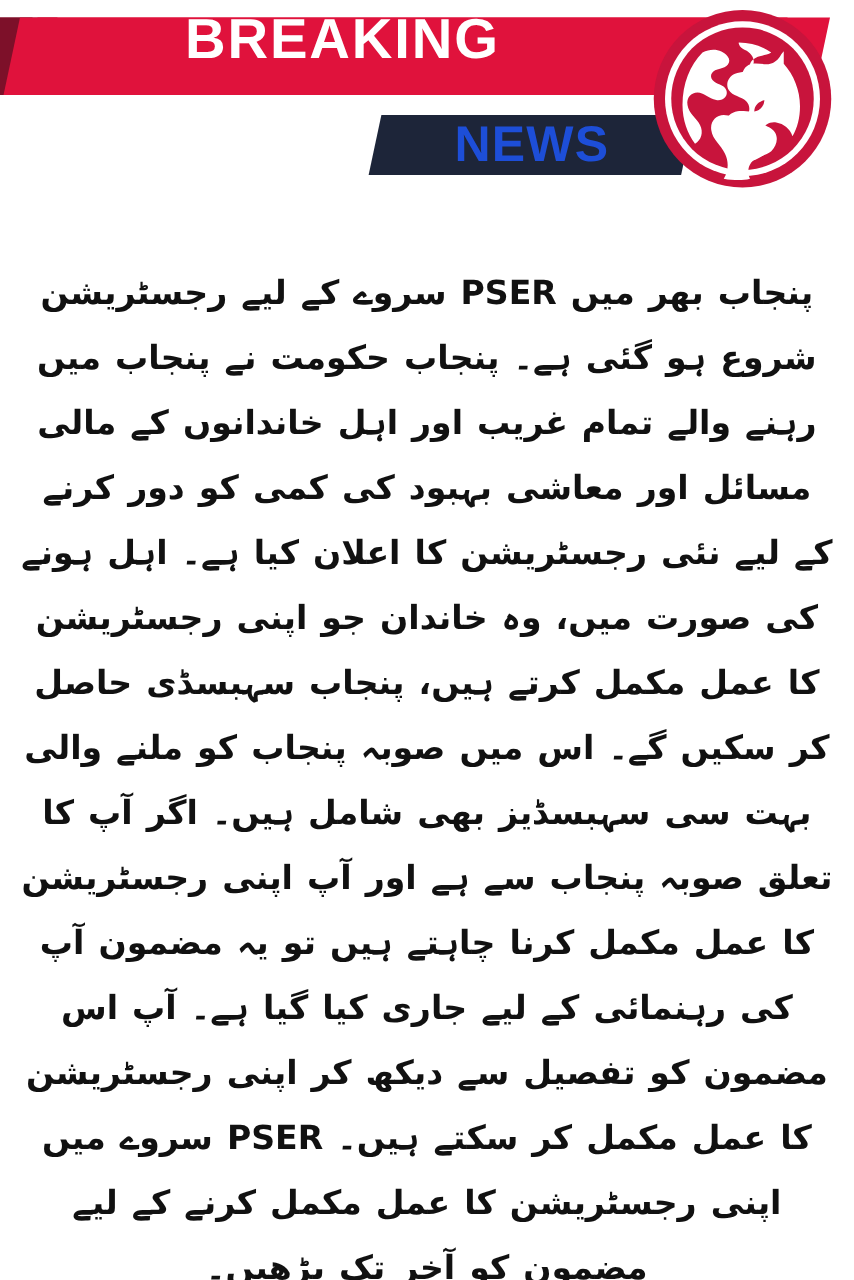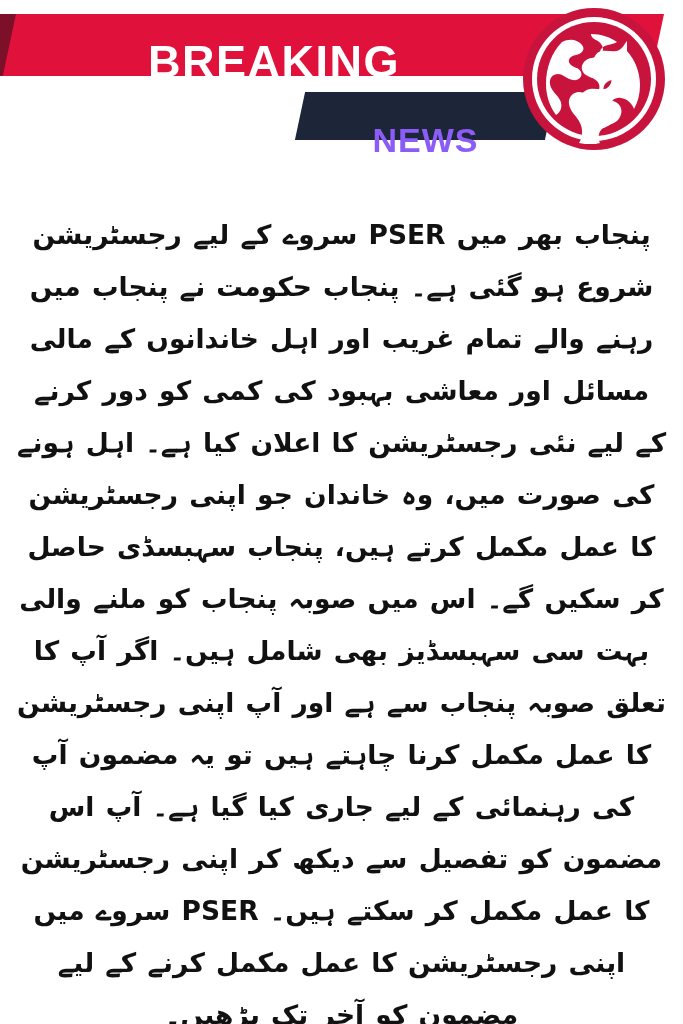--- a/index.html
+++ b/index.html
@@ -63,21 +63,21 @@
     position: absolute;
     left: 30px;
     top: 14px;
     width: 600px;
     height: 62px;
     background: #e0123c;
   }
   .banner-title {
     position: absolute;
     left: 64px;
-    top: 35px;
+    top: 4px;
     width: 420px;
     height: 54px;
     line-height: 54px;
     color: #ffffff;
     font-family: "Liberation Sans", sans-serif;
     font-weight: bold;
     font-size: 45px;
     letter-spacing: 1.5px;
     text-align: center;
     white-space: nowrap;
@@ -92,28 +92,27 @@
     background: #1d2539;
     transform: skewX(-12deg);
   }
   .banner-sub-label {
     position: absolute;
     left: 318px;
     top: 94px;
     width: 215px;
     height: 44px;
     line-height: 44px;
-    color: #8b5cf6;
+    color: #1d4ed8;
     font-family: "Liberation Sans", sans-serif;
     font-weight: bold;
-    font-size: 34px;
+    font-size: 40px;
     letter-spacing: 1px;
     text-align: center;
     white-space: nowrap;
-    margin-top: 24px;
   }
   
   .globe {
     position: absolute;
     right: 16px;
     top: 6px;
     width: 146px;
     height: 146px;
   }
 

